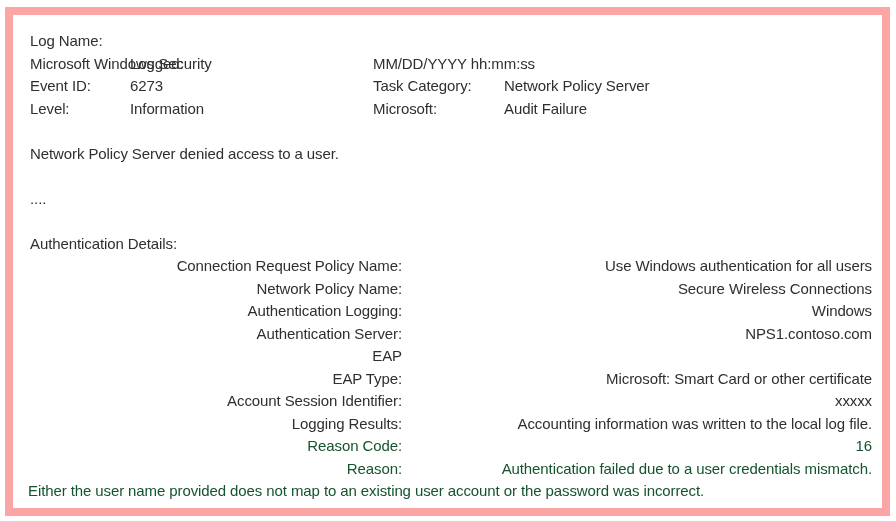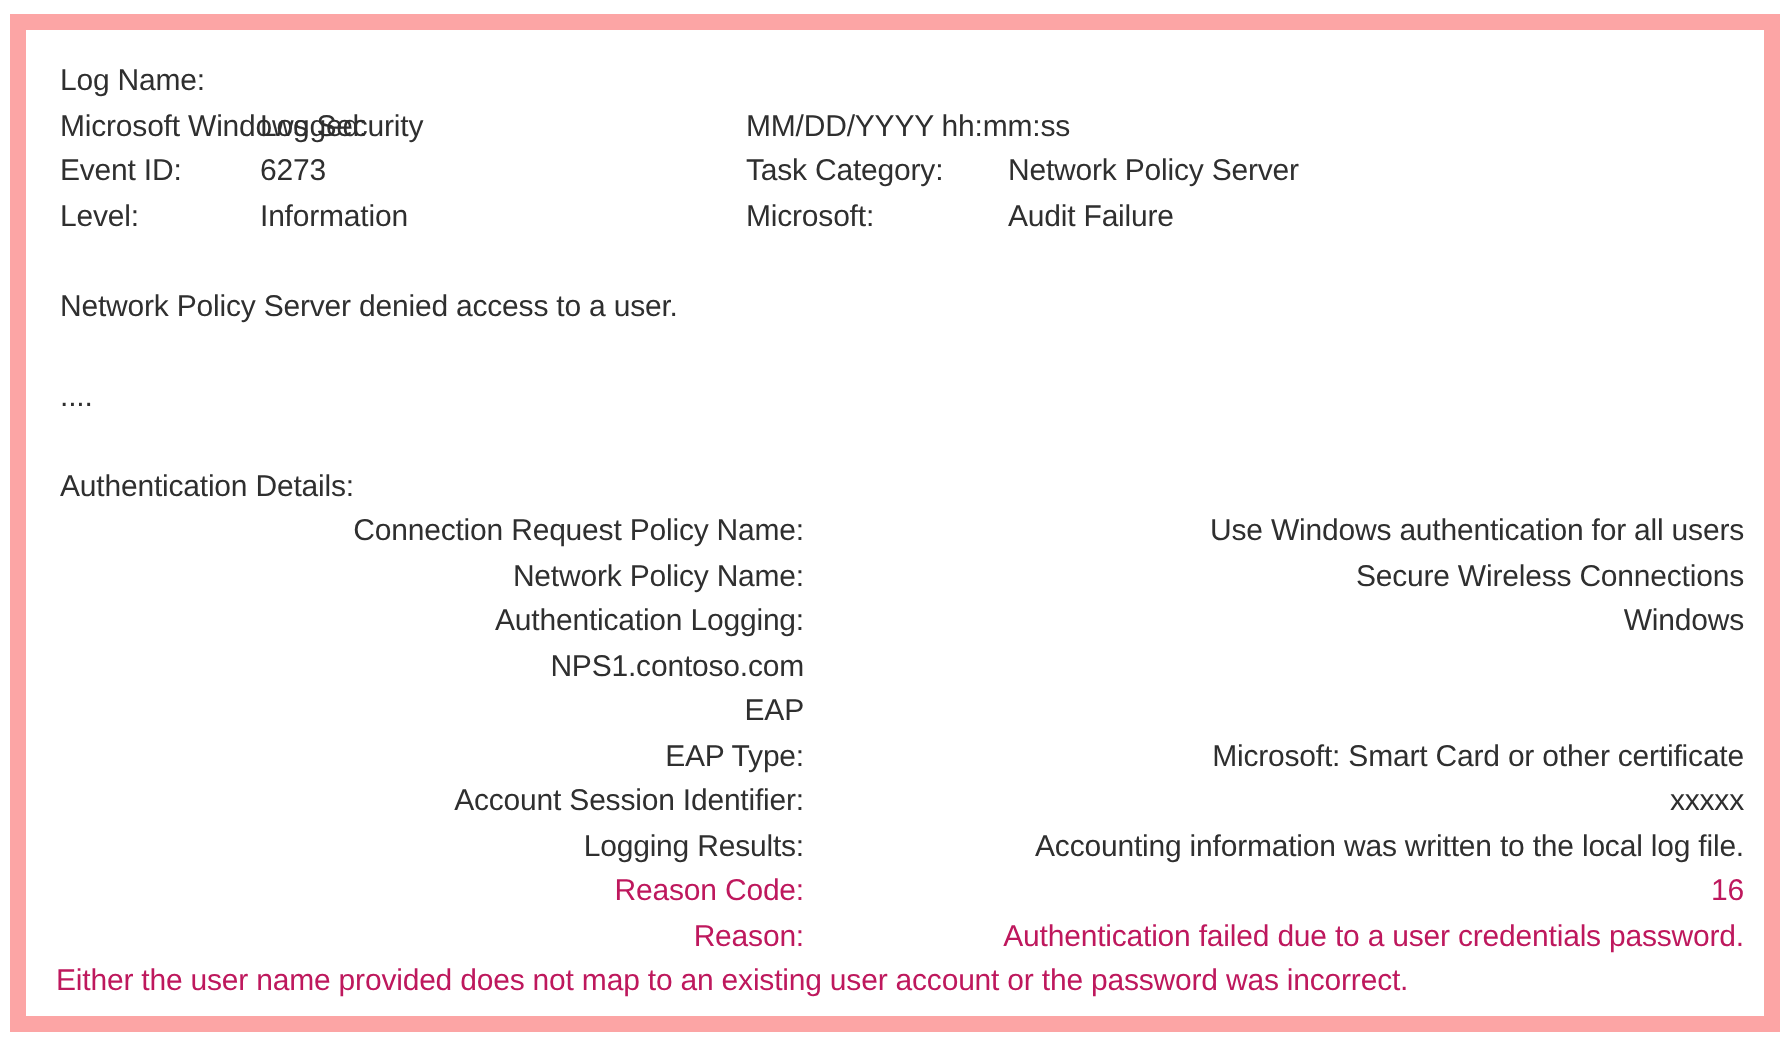--- a/index.html
+++ b/index.html
@@ -28,21 +28,21 @@
     grid-template-columns: 100px 243px 131px 1fr;
     height: 22.5px;
   }
   .detail-row {
     display: grid;
     grid-template-columns: 97px 275px 1fr;
     height: 22.5px;
     text-align: right;
   }
   .detail-row .spacer { height: 22.5px; }
-  .red { color: #be185d; }
+  .red { color: #14532d; }
   .red-value { padding-left: 8px; margin-left: 40px; }
   span, div { white-space: nowrap; }
   .footer-note { margin-left: -2px; }
 </style>
 </head>
 <body>
 
 <div class="frame">
   <div class="content">
 
@@ -89,20 +89,21 @@
         <span>Network Policy Name:</span>
         <span>Secure Wireless Connections</span>
       </div>
       <div class="detail-row">
         <span class="spacer"></span>
         <span>Authentication Logging:</span>
         <span>Windows</span>
       </div>
       <div class="detail-row">
         <span class="spacer"></span>
+        <span>Authentication Server:</span>
         <span>NPS1.contoso.com</span>
       </div>
       <div class="detail-row">
         <span class="spacer"></span>
         <span>EAP</span>
       </div>
       <div class="detail-row">
         <span class="spacer"></span>
         <span>EAP Type:</span>
         <span>Microsoft: Smart Card or other certificate</span>
@@ -118,20 +119,20 @@
         <span>Accounting information was written to the local log file.</span>
       </div>
       <div class="detail-row red">
         <span class="spacer"></span>
         <span>Reason Code:</span>
         <span class="red-value">16</span>
       </div>
       <div class="detail-row red">
         <span class="spacer"></span>
         <span>Reason:</span>
-        <span class="red-value">Authentication failed due to a user credentials password.</span>
+        <span class="red-value">Authentication failed due to a user credentials mismatch.</span>
       </div>
     </div>
 
     <div class="line red footer-note">Either the user name provided does not map to an existing user account or the password was incorrect.</div>
 
   </div>
 </div>
 
 </body></html>

